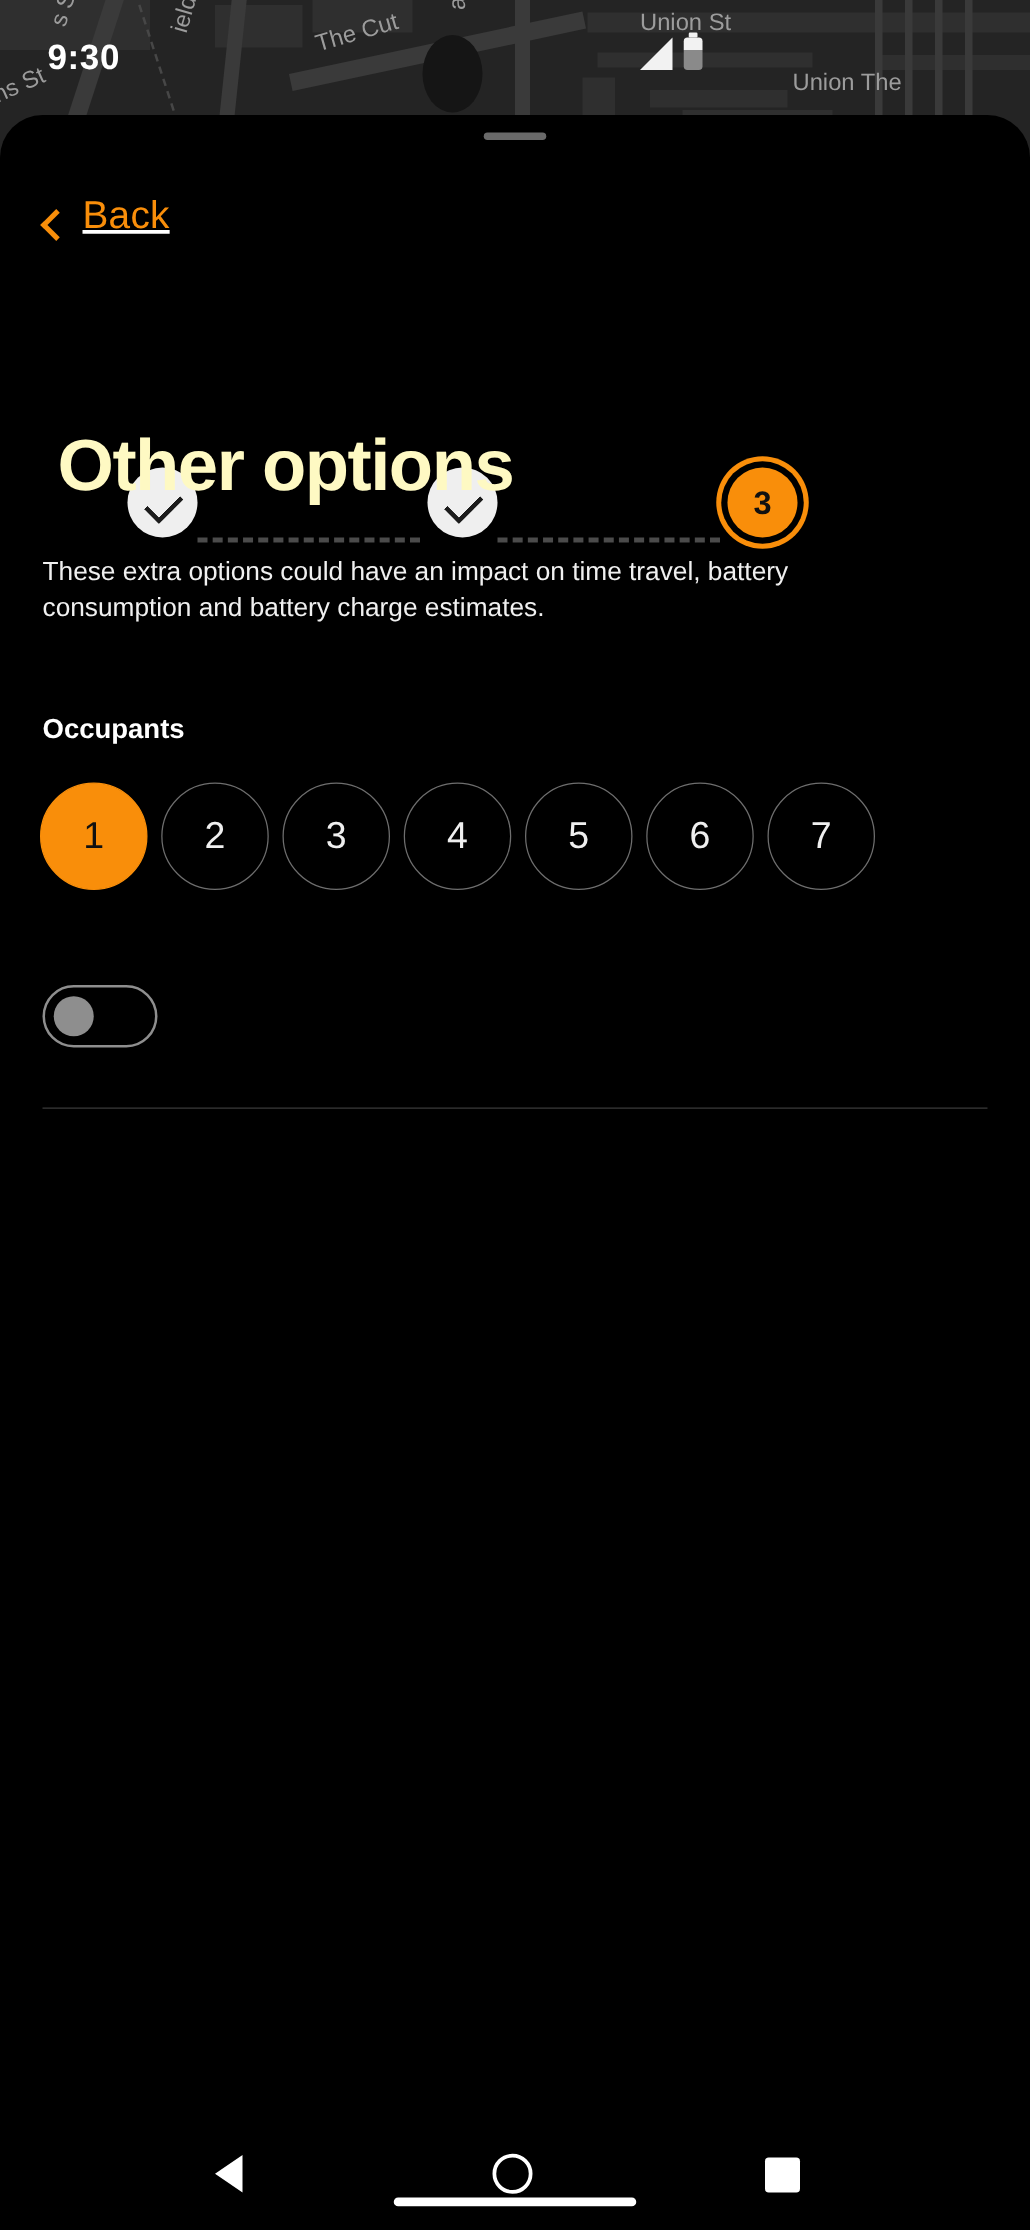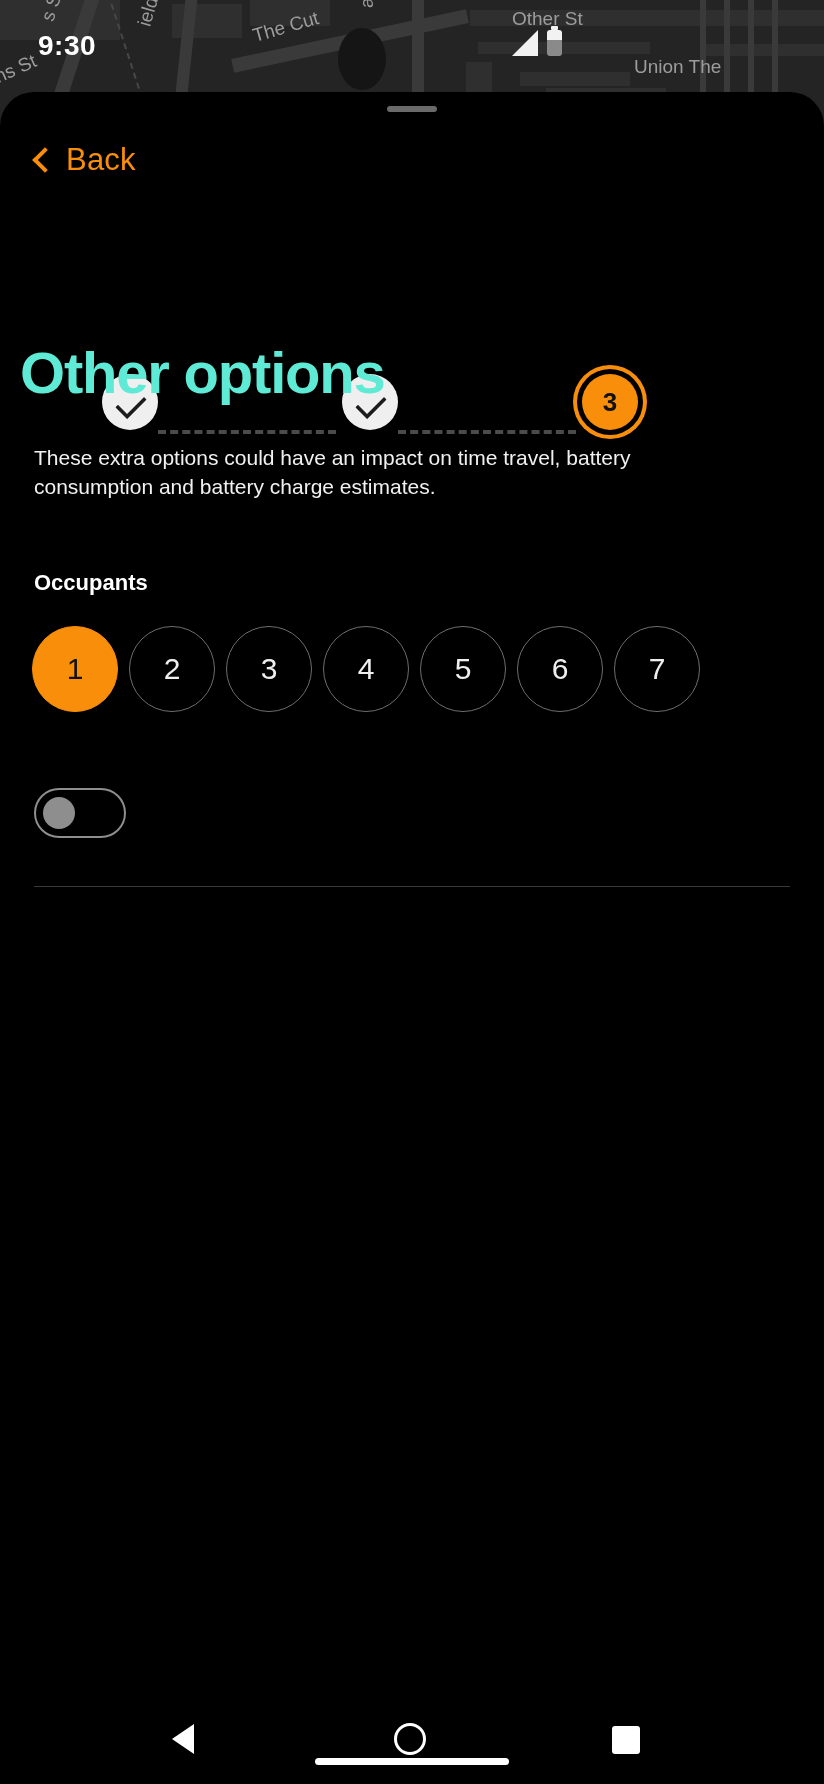--- a/index.html
+++ b/index.html
@@ -64,23 +64,24 @@
     border-top-left-radius:34px; border-top-right-radius:34px;
     z-index:10;
   }
   #sheet-handle{
     position:absolute; left:50%; transform:translateX(-50%); top:14px;
     width:50px; height:6px; border-radius:3px; background:#6a6a6a;
   }
 
   
   #back-btn{
-    position:absolute; left:30px; top:50px;
-    display:flex; align-items:center; gap:16px;
+    position:absolute; left:30px; top:62px;
+    display:flex; align-items:flex-end; gap:16px;
     cursor:pointer;
+    text-decoration:underline;
   }
   #back-chevron{
     width:20px; height:20px; position:relative;
   }
   #back-chevron::before{
     content:""; position:absolute; left:6px; top:1px;
     width:14px;height:14px;
     border-left:4px solid #f98e0a; border-bottom:4px solid #f98e0a;
     transform:rotate(45deg);
   }
@@ -120,22 +121,22 @@
     content:""; position:absolute; left:0; top:0;
     width:24px;height:13px;
     border-left:4.5px solid #1c1c1c; border-bottom:4.5px solid #1c1c1c;
     transform:rotate(-45deg); border-radius:1px;
   }
 
   
   #content{ position:absolute; left:0; top:250px; width:824px; }
 
   #page-title{
-    margin:0 20px; font-size:58px; font-weight:bold;
-    letter-spacing:-1.2px; color:#5eead4; line-height:1.08;
+    margin:0 46px; font-size:58px; font-weight:bold;
+    letter-spacing:-1.2px; color:#fef9c3; line-height:1.08;
   }
   #page-desc{
     margin:38px 34px 0 34px; font-size:21px; line-height:1.42;
     color:#f0f0f0; max-width:690px;
   }
 
   .section-label{
     margin:68px 34px 0 34px; font-size:22px; font-weight:bold; color:#fff;
   }
 
@@ -232,21 +233,21 @@
   <div class="map-road" style="left:412px;top:-10px;width:12px;height:170px;"></div>
   <div class="map-dash" style="left:70px;top:60px;width:120px;transform:rotate(72deg);"></div>
   <div class="map-dash" style="left:430px;top:96px;width:130px;"></div>
   <div class="map-blob" style="left:338px;top:28px;width:48px;height:62px;"></div>
 
   <div class="map-label" style="left:-6px;top:58px;transform:rotate(-24deg);">ns St</div>
   <div class="map-label" style="left:36px;top:-6px;transform:rotate(-72deg);">s St</div>
   <div class="map-label" style="left:130px;top:-4px;transform:rotate(-74deg);">ields</div>
   <div class="map-label" style="left:252px;top:16px;transform:rotate(-16deg);">The Cut</div>
   <div class="map-label" style="left:356px;top:8px;transform:rotate(-90deg);transform-origin:left top;">ackfriars</div>
-  <div class="map-label" style="left:512px;top:8px;">Other St</div>
+  <div class="map-label" style="left:512px;top:8px;">Union St</div>
   <div class="map-label" style="left:634px;top:56px;">Union The</div>
 </div>
 
 <div id="status-bar">
   <div id="status-time">9:30</div>
   <div id="status-icons">
     <div class="sig-tri"></div>
     <div class="batt"></div>
   </div>
 </div>

